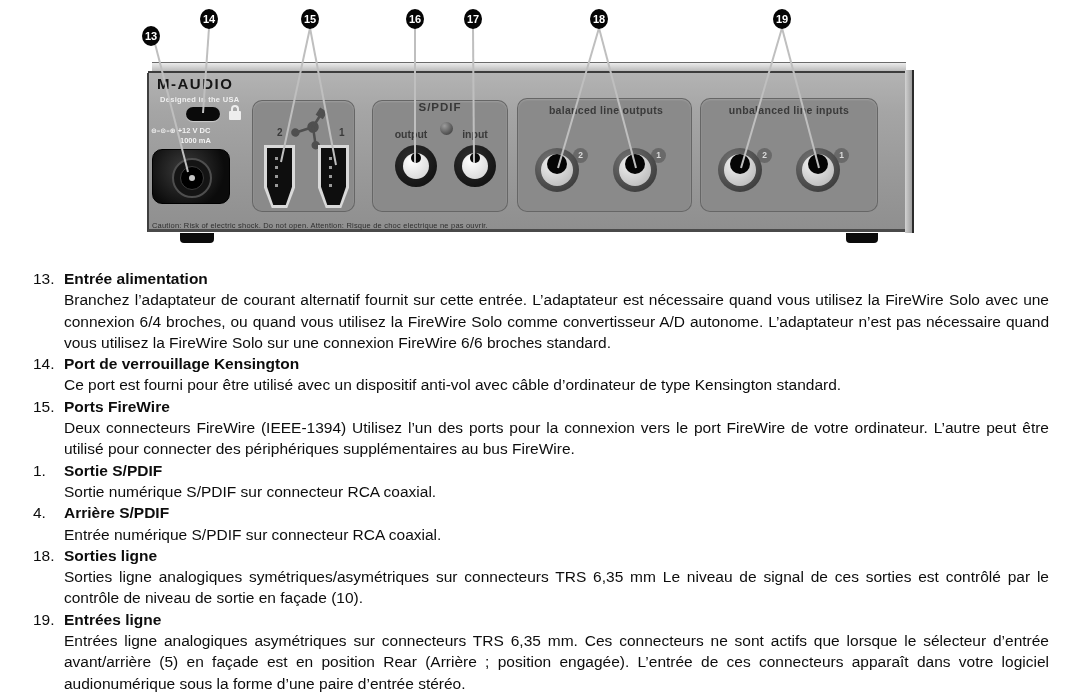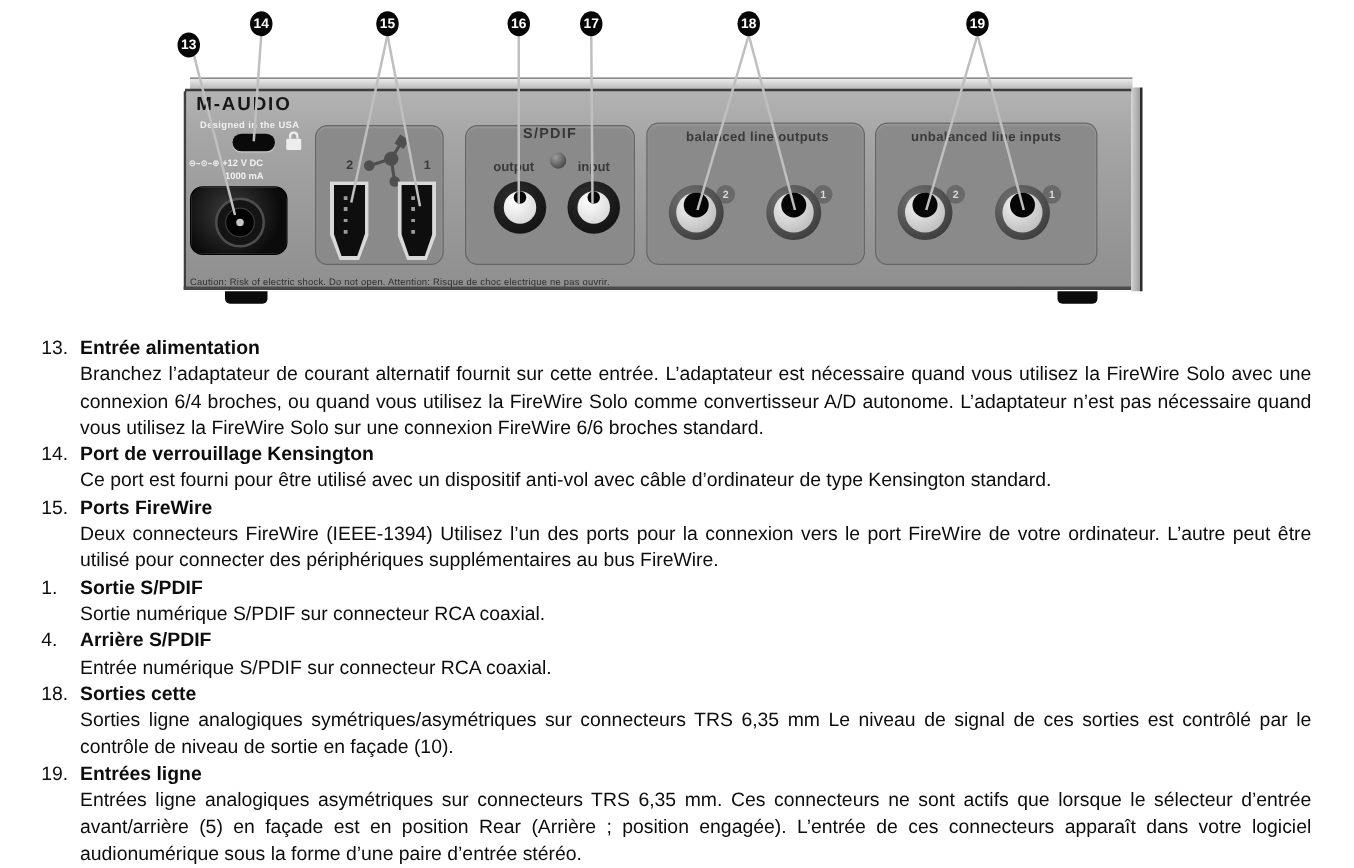--- a/index.html
+++ b/index.html
@@ -285,21 +285,21 @@
       <div class="item-num">4.</div>
       <div class="item-text">
         <div class="item-title">Arrière S/PDIF</div>
         <div class="item-body">Entrée numérique S/PDIF sur connecteur RCA coaxial.</div>
       </div>
     </div>
 
     <div class="item">
       <div class="item-num">18.</div>
       <div class="item-text">
-        <div class="item-title">Sorties cette</div>
+        <div class="item-title">Sorties ligne</div>
         <div class="item-body">Sorties ligne analogiques symétriques/asymétriques sur connecteurs TRS 6,35 mm Le niveau de signal de ces sorties est contrôlé par le contrôle de niveau de sortie en façade (10).</div>
       </div>
     </div>
 
     <div class="item">
       <div class="item-num">19.</div>
       <div class="item-text">
         <div class="item-title">Entrées ligne</div>
         <div class="item-body">Entrées ligne analogiques asymétriques sur connecteurs TRS 6,35 mm. Ces connecteurs ne sont actifs que lorsque le sélecteur d’entrée avant/arrière (5) en façade est en position Rear (Arrière ; position engagée). L’entrée de ces connecteurs apparaît dans votre logiciel audionumérique sous la forme d’une paire d’entrée stéréo.</div>
       </div>

